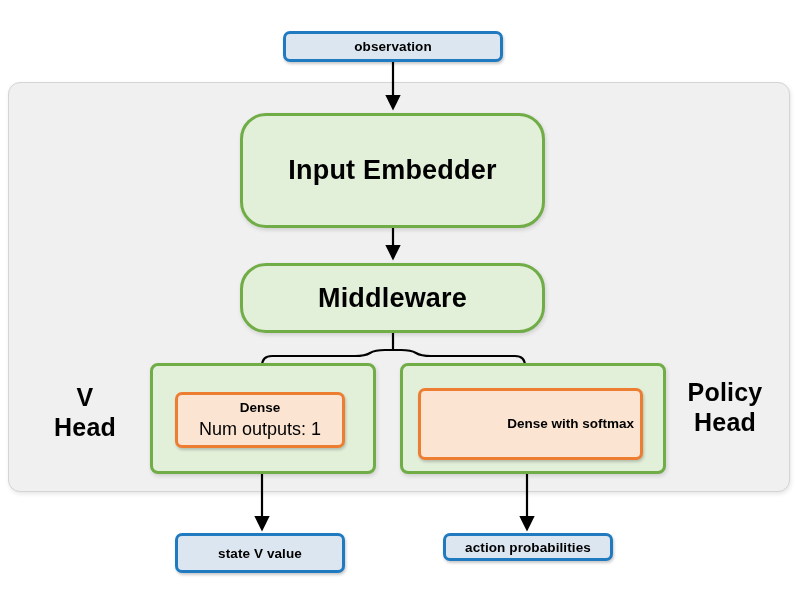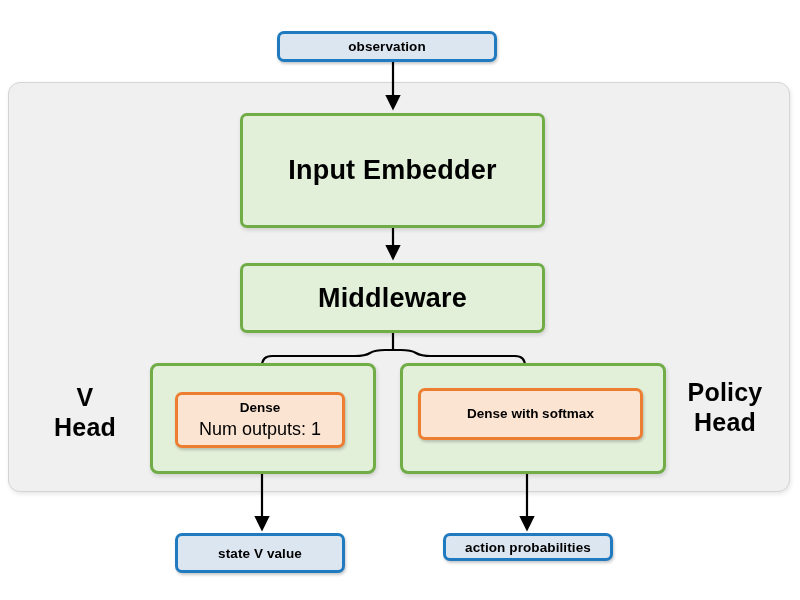--- a/index.html
+++ b/index.html
@@ -42,20 +42,21 @@
     border: 3px solid #70ad47;
     background: #e2efd9;
     border-radius: 7px;
     box-shadow: 1px 2px 4px rgba(0,0,0,0.14);
   }
 
   .green-box.big-label {
     font-size: 27px;
     font-weight: bold;
     letter-spacing: 0.2px;
+    border-radius: 26px;
   }
 
   .head-group {
     border: 3px solid #70ad47;
     background: #e2efd9;
     border-radius: 8px;
     box-shadow: 1px 2px 4px rgba(0,0,0,0.14);
   }
 
   .orange-box {
@@ -134,21 +135,21 @@
              L 272 356 Q 262 356 262 366 L 262 386" marker-end="url(#arrowhead)"></path>
 
     <path class="edge-path" d="M 393 350 L 401 350 Q 411 350 416 353 Q 421 356 431 356
              L 515 356 Q 525 356 525 366 L 525 382" marker-end="url(#arrowhead)"></path>
 
     <path class="edge-path" d="M 262 448 L 262 527" marker-end="url(#arrowhead)"></path>
 
     <path class="edge-path" d="M 527 448 L 527 527" marker-end="url(#arrowhead)"></path>
   </svg>
 
-  <div class="node io-box" style="left:277px; top:31px; width:220px; height:31px;">
+  <div class="node io-box" style="left:283px; top:31px; width:220px; height:31px;">
     <span>observation</span>
   </div>
 
   <div class="node green-box big-label" style="left:240px; top:113px; width:305px; height:115px;">
     <span>Input Embedder</span>
   </div>
 
   <div class="node green-box big-label" style="left:240px; top:263px; width:305px; height:70px;">
     <span>Middleware</span>
   </div>
@@ -157,21 +158,21 @@
   <div class="node orange-box" style="left:175px; top:392px; width:170px; height:56px;">
     <span class="orange-title">Dense</span>
     <span class="orange-sub">Num outputs: 1</span>
   </div>
   <div class="head-caption" style="left:25px; top:383px; width:120px;">
     <div>V</div>
     <div>Head</div>
   </div>
 
   <div class="head-group" style="position:absolute; left:400px; top:363px; width:260px; height:105px;"></div>
-  <div class="node orange-box" style="left:418px; top:388px; width:225px; height:52px;">
+  <div class="node orange-box" style="left:418px; top:388px; width:225px; height:72px;align-items:flex-end;">
     <span class="orange-title">Dense with softmax</span>
   </div>
   <div class="head-caption" style="left:665px; top:378px; width:120px;">
     <div>Policy</div>
     <div>Head</div>
   </div>
 
   <div class="node io-box" style="left:175px; top:533px; width:170px; height:40px;">
     <span>state V value</span>
   </div>

